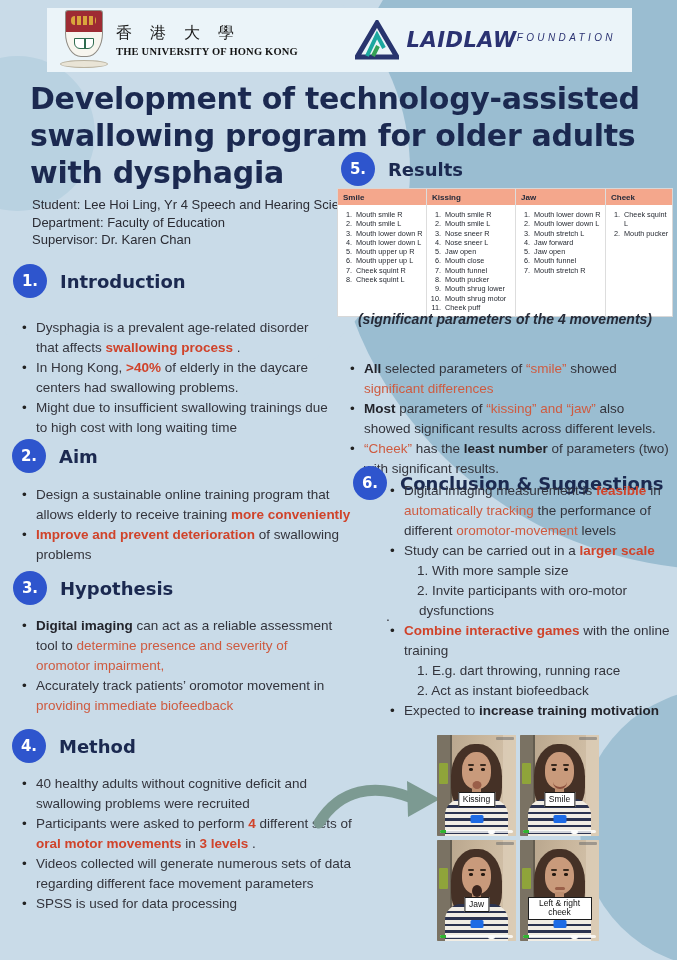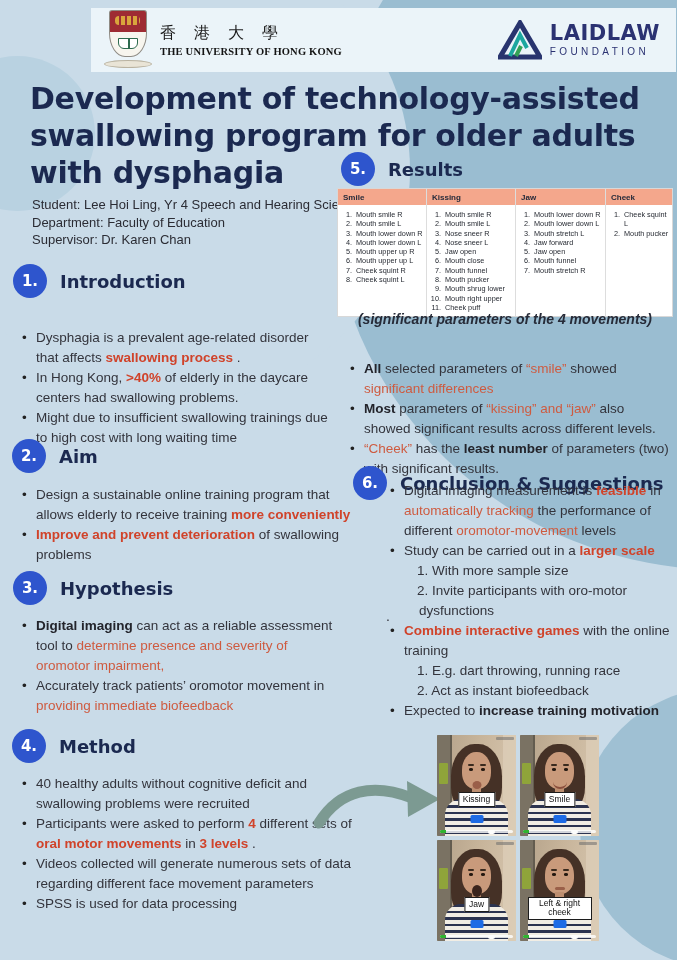--- a/index.html
+++ b/index.html
@@ -11,38 +11,38 @@
   .deco{position:absolute;border-radius:50%;}
   #blob-right{left:330px;top:-190px;width:790px;height:760px;background:#9ABDD1;}
   #blob-carve{left:-60px;top:-65px;width:470px;height:470px;background:#C9DBE8;}
   #circle-topleft{left:-60px;top:56px;width:155px;height:155px;background:#B9D2E1;}
   #circle-bottomright{left:580px;top:688px;width:280px;height:280px;background:#9FC0D3;}
 
   
   #header-band{
     position:absolute;left:47px;top:8px;width:585px;height:64px;background:#EBF4F9;
     display:flex;align-items:center;justify-content:space-between;padding:0 16px;
-    box-sizing:border-box;z-index:3;margin-left:44px;
+    box-sizing:border-box;z-index:3;
   }
   .hku{display:flex;align-items:center;gap:11px;}
   .crest{width:42px;height:60px;display:flex;flex-direction:column;align-items:center;}
   .shield{width:36px;height:45px;position:relative;overflow:hidden;border:1px solid #8f8b84;
     border-radius:3px 3px 16px 16px / 3px 3px 24px 24px;
     background:linear-gradient(180deg,#9E2B33 0 46%,#f7f5ee 46% 100%);}
   .lion{position:absolute;left:5px;top:5px;width:25px;height:9px;border-radius:4px;
     background:repeating-linear-gradient(90deg,#D9A53C 0 4px,rgba(0,0,0,0) 4px 6px);}
   .book{position:absolute;left:8px;bottom:7px;width:18px;height:9px;background:#fff;
     border:1.5px solid #2E6B4F;border-radius:0 0 6px 6px;}
   .book:after{content:"";position:absolute;left:50%;top:0;width:1.5px;height:100%;background:#2E6B4F;}
   .scroll{width:46px;height:6px;background:#e9e4d6;border:1px solid #b9b2a0;border-radius:50%;margin-top:3px;}
   .hku-text{display:flex;flex-direction:column;gap:2px;}
   .hku-cn{font-family:"Liberation Serif",serif;font-size:16px;letter-spacing:7px;color:#1b1b1b;}
   .hku-en{font-family:"Liberation Serif",serif;font-weight:bold;font-size:10.5px;color:#141414;letter-spacing:.2px;}
   .laidlaw{display:flex;align-items:center;gap:8px;}
-  .laidlaw-text{display:flex;flex-direction:column;line-height:1;}
+  .laidlaw-text{display:flex;flex-direction:row;line-height:1;font-style:italic;}
   .laidlaw-name{font-family:"DejaVu Sans",sans-serif;font-weight:800;font-size:21px;color:#2B3272;letter-spacing:.5px;}
   .laidlaw-sub{font-size:10px;letter-spacing:3.4px;color:#2B3272;margin-top:3px;}
 
   
   #poster-title{
     position:absolute;left:30px;top:80px;width:648px;z-index:3;
     font-family:"DejaVu Sans",sans-serif;font-weight:800;font-size:30px;line-height:37px;
     letter-spacing:-0.3px;color:#1B2950;white-space:pre-line;
   }
   #meta{position:absolute;left:32px;top:196px;z-index:3;font-size:13px;line-height:17.5px;color:#2b2c34;}
@@ -55,21 +55,21 @@
     font-family:"DejaVu Sans",sans-serif;font-weight:800;font-size:15px;}
   .sec-title{font-family:"DejaVu Sans",sans-serif;font-weight:800;font-size:18px;color:#1B2950;}
   ul.bullets{list-style:none;margin:0;padding:0;font-size:13.5px;line-height:20px;color:#33343C;}
   ul.bullets li{position:relative;padding-left:14px;margin:0;}
   ul.bullets li:before{content:"\2022";position:absolute;left:0;top:0;color:#222;}
   .sub{padding-left:15px;text-indent:-2px;}
   .r{color:#CE5B40;}
   .rb{color:#D0432A;font-weight:bold;}
   .b{font-weight:bold;color:#23242B;}
 
-  #sec-intro{left:13px;top:264px;}   #sec-intro ul{margin:30px 0 0 9px;width:312px;}
+  #sec-intro{left:13px;top:264px;}   #sec-intro ul{margin:20px 0 0 9px;width:312px;}
   #sec-aim{left:12px;top:439px;}     #sec-aim ul{margin:12px 0 0 10px;width:330px;}
   #sec-hyp{left:13px;top:571px;}     #sec-hyp ul{margin:11px 0 0 9px;width:322px;}
   #sec-method{left:12px;top:729px;}  #sec-method ul{margin:11px 0 12px 10px;width:332px;}
   #sec-results-head{left:341px;top:152px;}
   #sec-conclusion-head{left:353px;top:466px;}
   #results-bullets{position:absolute;left:350px;top:331px;width:322px;z-index:3;margin-top:28px;}
   #conclusion-bullets{position:absolute;left:390px;top:481px;width:286px;z-index:3;}
 
   
   #results-table{
@@ -299,21 +299,21 @@
         <div class="trow">
           <span class="n">8.</span>
           <span class="t">Mouth pucker</span>
         </div>
         <div class="trow">
           <span class="n">9.</span>
           <span class="t">Mouth shrug lower</span>
         </div>
         <div class="trow">
           <span class="n">10.</span>
-          <span class="t">Mouth right upper</span>
+          <span class="t">Mouth shrug motor</span>
         </div>
         <div class="trow">
           <span class="n">11.</span>
           <span class="t">Cheek puff</span>
         </div>
       </div>
     </div>
     <div class="tcol">
       <div class="tcol-h">Jaw</div>
       <div class="tcol-items">

